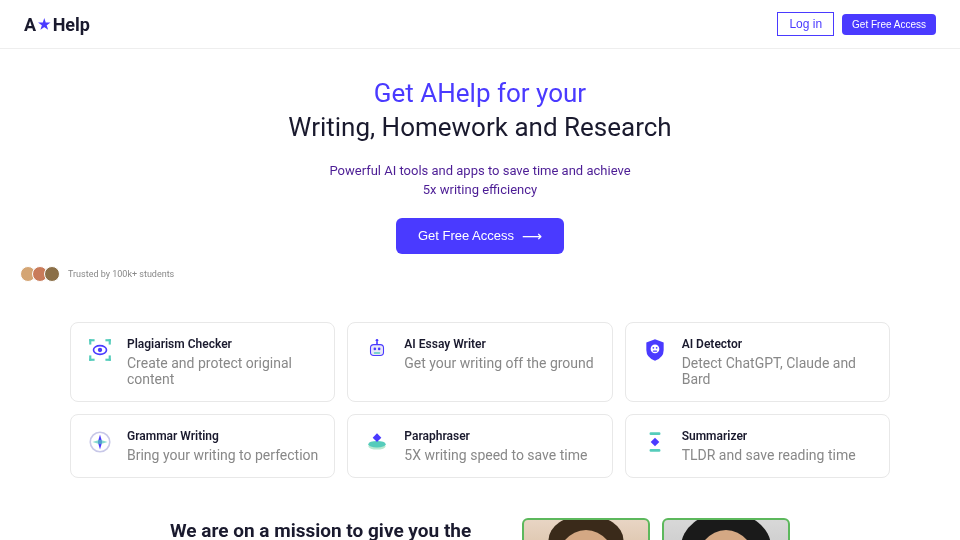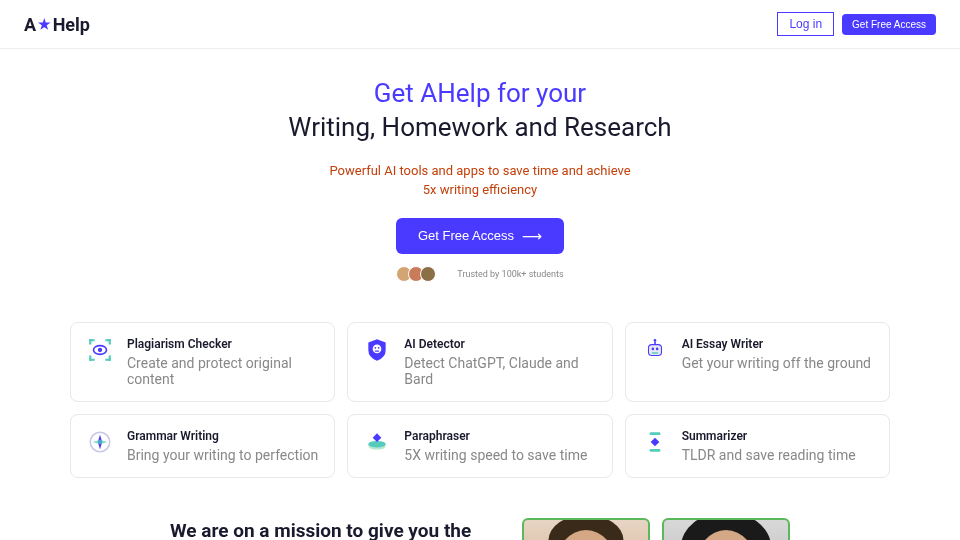--- a/index.html
+++ b/index.html
@@ -6,24 +6,24 @@
 body{font-family:-apple-system,BlinkMacSystemFont,"Segoe UI",Roboto,sans-serif;background:#fff;color:#1a1a2e;width:960px;height:540px;overflow:hidden}
 .header{display:flex;justify-content:space-between;align-items:center;padding:12px 24px;border-bottom:1px solid #eee}
 .logo{font-weight:700;font-size:18px;display:flex;align-items:center;gap:2px}
 .logo-star{color:#4a3aff;font-size:14px}
 .header-actions{display:flex;gap:8px;align-items:center}
 .btn-outline{border:1px solid #4a3aff;color:#4a3aff;background:#fff;padding:4px 11px;border-radius:0;font-size:12px;cursor:pointer}
 .btn-primary{background:#4a3aff;color:#fff;border:none;padding:5px 10px;border-radius:4px;font-size:10px;cursor:pointer}
 .hero{text-align:center;padding:28px 20px 20px}
 .hero h1{font-size:26px;font-weight:400;line-height:1.3}
 .hero-purple{color:#4a3aff}
-.hero-sub{font-size:13px;color:#c2410c;margin-top:16px;line-height:1.5}
+.hero-sub{font-size:13px;color:#4c1d95;margin-top:16px;line-height:1.5}
 .hero-cta{margin-top:18px;display:inline-flex;align-items:center;gap:8px;background:#4a3aff;color:#fff;border:none;padding:10px 22px;border-radius:6px;font-size:13px;font-weight:500;cursor:pointer}
 .arrow{font-size:14px}
-.trust{display:flex;align-items:center;justify-content:center;gap:21px;margin-top:12px}
+.trust{display:flex;align-items:center;gap:8px;margin-top:12px}
 .avatars{display:flex}
 .avatar{width:16px;height:16px;border-radius:50%;border:1px solid #fff;margin-left:-4px}
 .avatar:first-child{margin-left:0;background:#d4a574}
 .avatar:nth-child(2){background:#c97b5a}
 .avatar:nth-child(3){background:#8b6f47}
 .trust-text{font-size:9px;color:#888}
 .tools{display:grid;grid-template-columns:repeat(3,1fr);gap:12px;padding:20px 70px 16px;max-width:960px;margin:0 auto}
 .tool-card{border:1px solid #e8e8e8;border-radius:8px;padding:14px 16px;display:flex;gap:14px;align-items:flex-start;cursor:pointer}
 .tool-icon{width:26px;height:26px;flex-shrink:0;display:flex;align-items:center;justify-content:center}
 .tool-title{font-size:12px;font-weight:600;margin-bottom:4px}
@@ -95,46 +95,46 @@
         </svg>
       </div>
     <div>
         <div class="tool-title">Plagiarism Checker</div>
         <div class="tool-desc">Create and protect original content</div>
       </div>
   </div>
   <div class="tool-card">
     <div class="tool-icon">
         <svg viewBox="0 0 24 24">
-          <path d="M12 2 L20 5 L20 12 Q20 19 12 22 Q4 19 4 12 L4 5 Z" fill="#4a3aff"></path>
-          <circle cx="12" cy="11" r="4" fill="#fff"></circle>
-          <circle cx="10.5" cy="10" r="0.8" fill="#4a3aff"></circle>
-          <circle cx="13.5" cy="10" r="0.8" fill="#4a3aff"></circle>
-          <rect x="10" y="12.5" width="4" height="1" rx="0.5" fill="#4a3aff"></rect>
-        </svg>
-      </div>
-    <div>
-        <div class="tool-title">AI Detector</div>
-        <div class="tool-desc">Detect ChatGPT, Claude and Bard</div>
-      </div>
-  </div>
-  <div class="tool-card">
-    <div class="tool-icon">
-        <svg viewBox="0 0 24 24">
           <rect x="6" y="7" width="12" height="10" rx="3" fill="#e8e8f8" stroke="#4a3aff"></rect>
           <circle cx="10" cy="11" r="1.2" fill="#4a3aff"></circle>
           <circle cx="14" cy="11" r="1.2" fill="#4a3aff"></circle>
           <rect x="9" y="14" width="6" height="1.5" rx="0.7" fill="#5cb"></rect>
           <line x1="12" y1="4" x2="12" y2="7" stroke="#4a3aff" stroke-width="1.5"></line>
           <circle cx="12" cy="3" r="1.2" fill="#4a3aff"></circle>
         </svg>
       </div>
     <div>
         <div class="tool-title">AI Essay Writer</div>
         <div class="tool-desc">Get your writing off the ground</div>
+      </div>
+  </div>
+  <div class="tool-card">
+    <div class="tool-icon">
+        <svg viewBox="0 0 24 24">
+          <path d="M12 2 L20 5 L20 12 Q20 19 12 22 Q4 19 4 12 L4 5 Z" fill="#4a3aff"></path>
+          <circle cx="12" cy="11" r="4" fill="#fff"></circle>
+          <circle cx="10.5" cy="10" r="0.8" fill="#4a3aff"></circle>
+          <circle cx="13.5" cy="10" r="0.8" fill="#4a3aff"></circle>
+          <rect x="10" y="12.5" width="4" height="1" rx="0.5" fill="#4a3aff"></rect>
+        </svg>
+      </div>
+    <div>
+        <div class="tool-title">AI Detector</div>
+        <div class="tool-desc">Detect ChatGPT, Claude and Bard</div>
       </div>
   </div>
   <div class="tool-card">
     <div class="tool-icon">
         <svg viewBox="0 0 24 24">
           <circle cx="12" cy="12" r="9" fill="none" stroke="#c8c8e8" stroke-width="1.5"></circle>
           <path d="M12 5 L14 12 L12 19 L10 12 Z" fill="#4a3aff"></path>
           <path d="M5 12 L12 10 L19 12 L12 14 Z" fill="#5cb" opacity="0.7"></path>
         </svg>
       </div>

